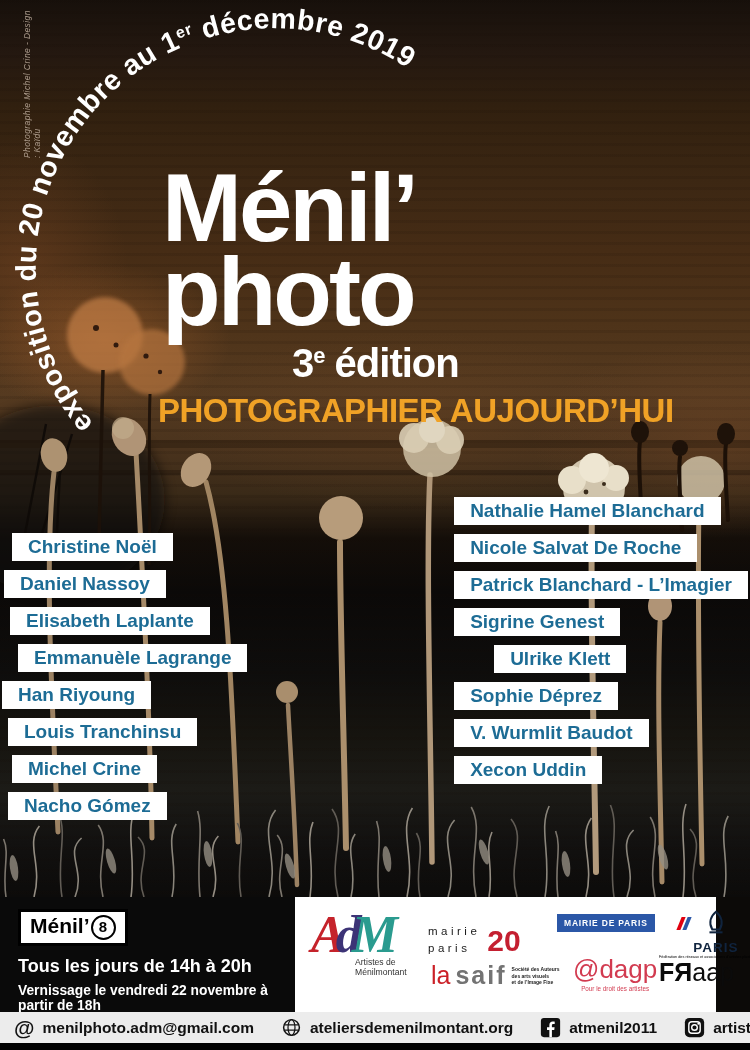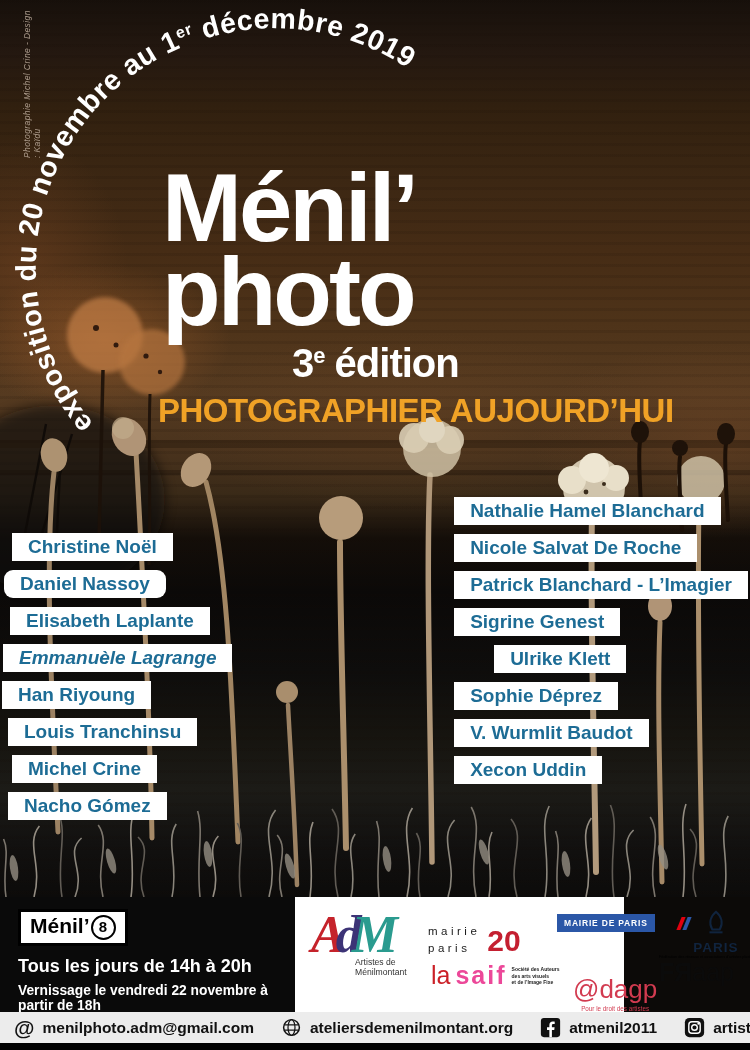--- a/index.html
+++ b/index.html
@@ -56,38 +56,38 @@
   }
   
   .artists-left,.artists-right{position:absolute;display:flex;flex-direction:column;gap:9px;}
   .artists-left{left:0;top:533px;align-items:flex-start;}
   .artists-right{right:0;top:497px;align-items:flex-start;}
   .artist{
     background:#fff;color:#1d6c95;font-weight:bold;font-size:19px;
     padding:3px 16px 4px;line-height:21px;white-space:nowrap;
   }
   .artists-left .artist:nth-child(1){margin-left:12px;}
-  .artists-left .artist:nth-child(2){margin-left:4px;border-radius:9px;}
+  .artists-left .artist:nth-child(2){margin-left:4px;}
   .artists-left .artist:nth-child(3){margin-left:10px;}
-  .artists-left .artist:nth-child(4){margin-left:3px;font-style:italic;}
+  .artists-left .artist:nth-child(4){margin-left:18px;}
   .artists-left .artist:nth-child(5){margin-left:2px;}
   .artists-left .artist:nth-child(6){margin-left:8px;}
   .artists-left .artist:nth-child(7){margin-left:12px;}
   .artists-left .artist:nth-child(8){margin-left:8px;}
   .artists-right .artist:nth-child(1){margin-right:0;}
   .artists-right .artist:nth-child(2){margin-right:6px;}
   .artists-right .artist:nth-child(3){margin-right:2px;}
   .artists-right .artist:nth-child(4){margin-right:27px;}
   .artists-right .artist:nth-child(5){margin-right:4px;margin-left:40px;}
   .artists-right .artist:nth-child(6){margin-right:2px;}
   .artists-right .artist:nth-child(7){margin-right:8px;}
   .artists-right .artist:nth-child(8){margin-right:4px;}
   .artists-right .artist:nth-child(9){margin-right:6px;}
   
-  .footer{position:absolute;left:0;top:897px;width:624px;height:115px;display:flex;}
+  .footer{position:absolute;left:0;top:897px;width:716px;height:115px;display:flex;}
   .footer-black{width:295px;background:#0a0a0a;position:relative;color:#fff;}
   .menil8-box{
     position:absolute;left:18px;top:12px;background:#fff;border:3px solid #000;
     padding:2px 9px 3px;color:#000;font-weight:bold;font-size:21px;white-space:nowrap;
   }
   .circled8{
     display:inline-block;width:21px;height:21px;border:2px solid #000;border-radius:50%;
     text-align:center;line-height:20px;font-size:15px;margin-left:1px;vertical-align:1px;
   }
   .gallery-info{position:absolute;left:134px;top:14px;font-weight:bold;font-size:16.5px;line-height:1.35;}
@@ -114,25 +114,25 @@
   .mdp-flag{display:flex;margin-left:2px;}
   .mdp-flag i{display:block;width:4px;height:13px;transform:skewX(-22deg);margin-left:2px;}
   .mdp-flag i.red{background:#e1000f;}
   .mdp-flag i.blue{background:#2b57a7;}
   
   .paris{position:absolute;left:397px;top:13px;width:48px;text-align:center;}
   .paris-label{font-weight:bold;font-size:13.5px;letter-spacing:1px;color:#10243e;}
   
   .saif{position:absolute;left:136px;top:64px;display:flex;align-items:flex-start;}
   .saif-la{font-size:25px;color:#cb2027;}
-  .saif-name{font-size:25px;font-weight:bold;color:#ec4899;letter-spacing:2px;margin-left:5px;}
+  .saif-name{font-size:25px;font-weight:bold;color:#737373;letter-spacing:2px;margin-left:5px;}
   .saif-desc{margin-left:5px;margin-top:5px;font-size:5px;font-weight:bold;color:#222;line-height:1.3;}
   
   .adagp{position:absolute;left:278px;top:59px;text-align:center;}
-  .adagp-name{font-size:26px;color:#d23b50;line-height:1;margin-top:20px;}
+  .adagp-name{font-size:26px;color:#d23b50;line-height:1;}
   .adagp-tag{font-size:6.3px;color:#d23b50;margin-top:3px;}
   
   .fraap{position:absolute;left:364px;top:58px;}
   .fraap-tag{font-size:3.8px;color:#000;margin-bottom:1px;white-space:nowrap;}
   .fraap-name{font-size:25px;color:#0b0b0b;line-height:1;}
   .fraap-name .hv{font-weight:bold;}
   
   .contact-bar{
     position:absolute;left:0;top:1012px;width:750px;height:31px;background:#ececec;
     display:flex;align-items:center;padding:0 14px;box-sizing:border-box;gap:27px;

